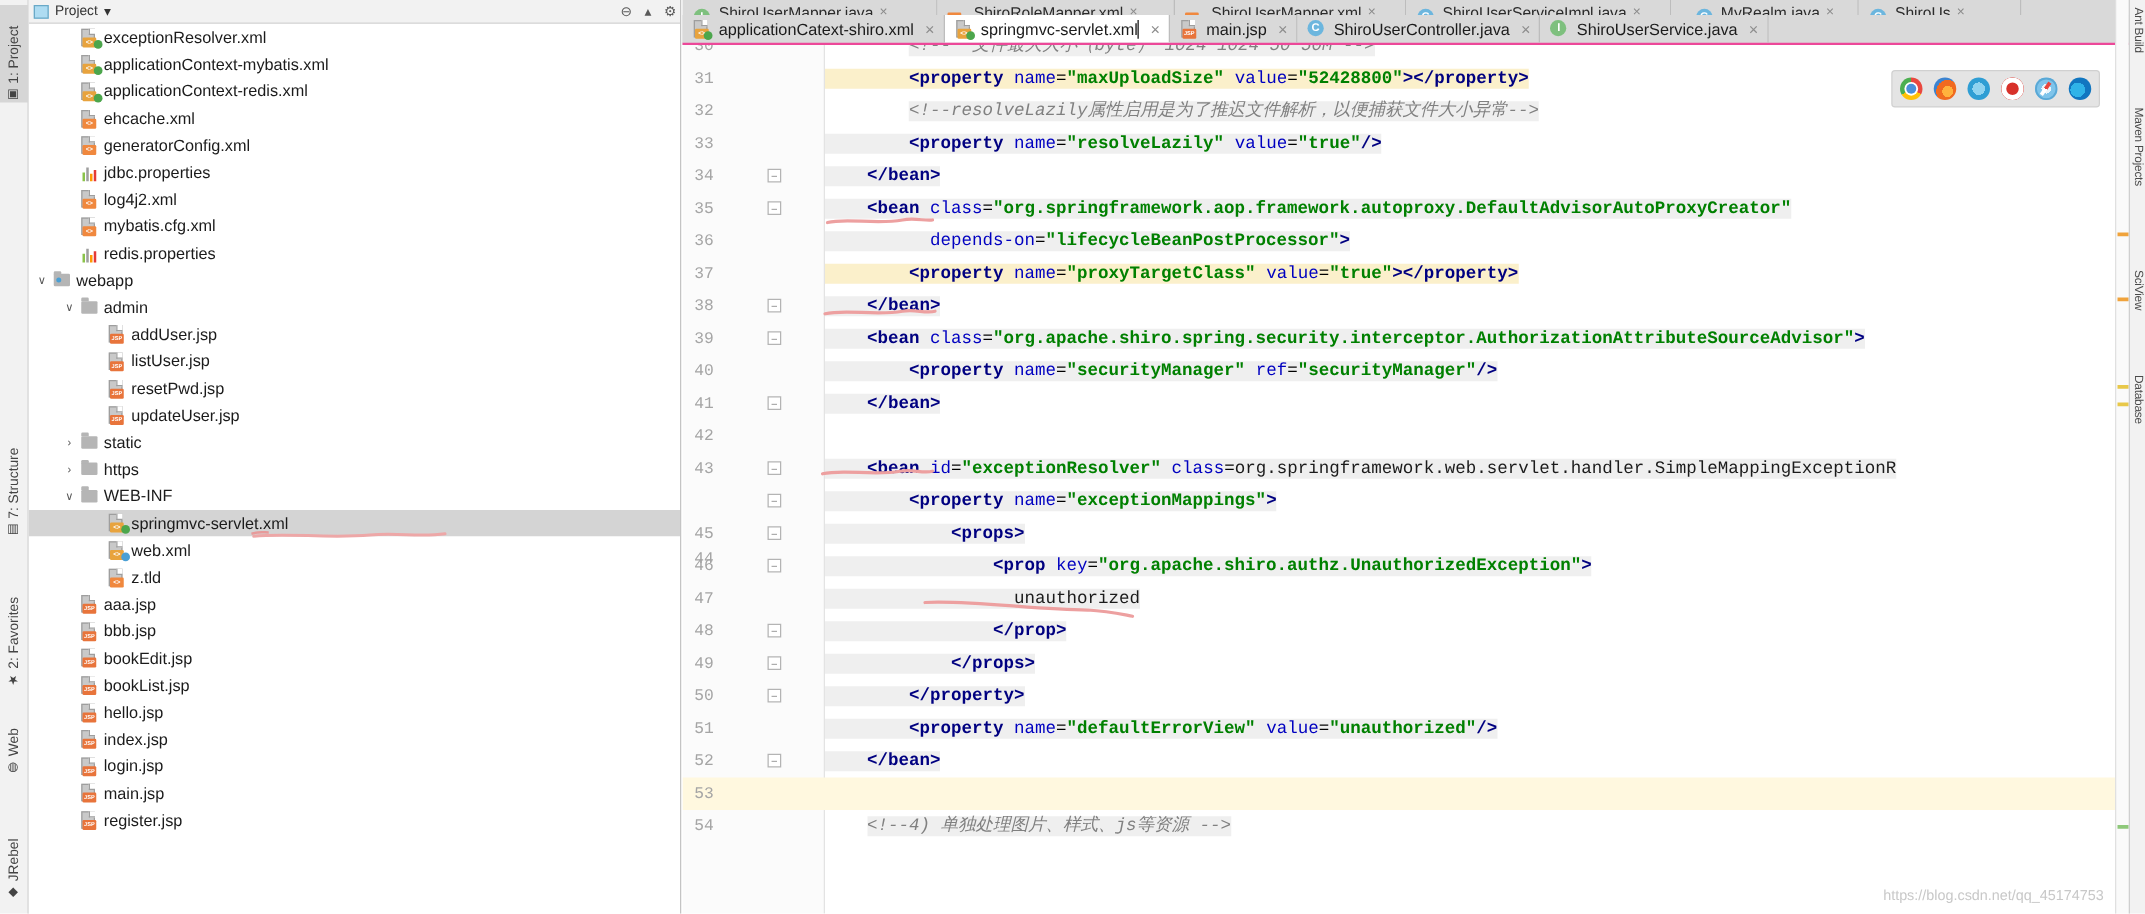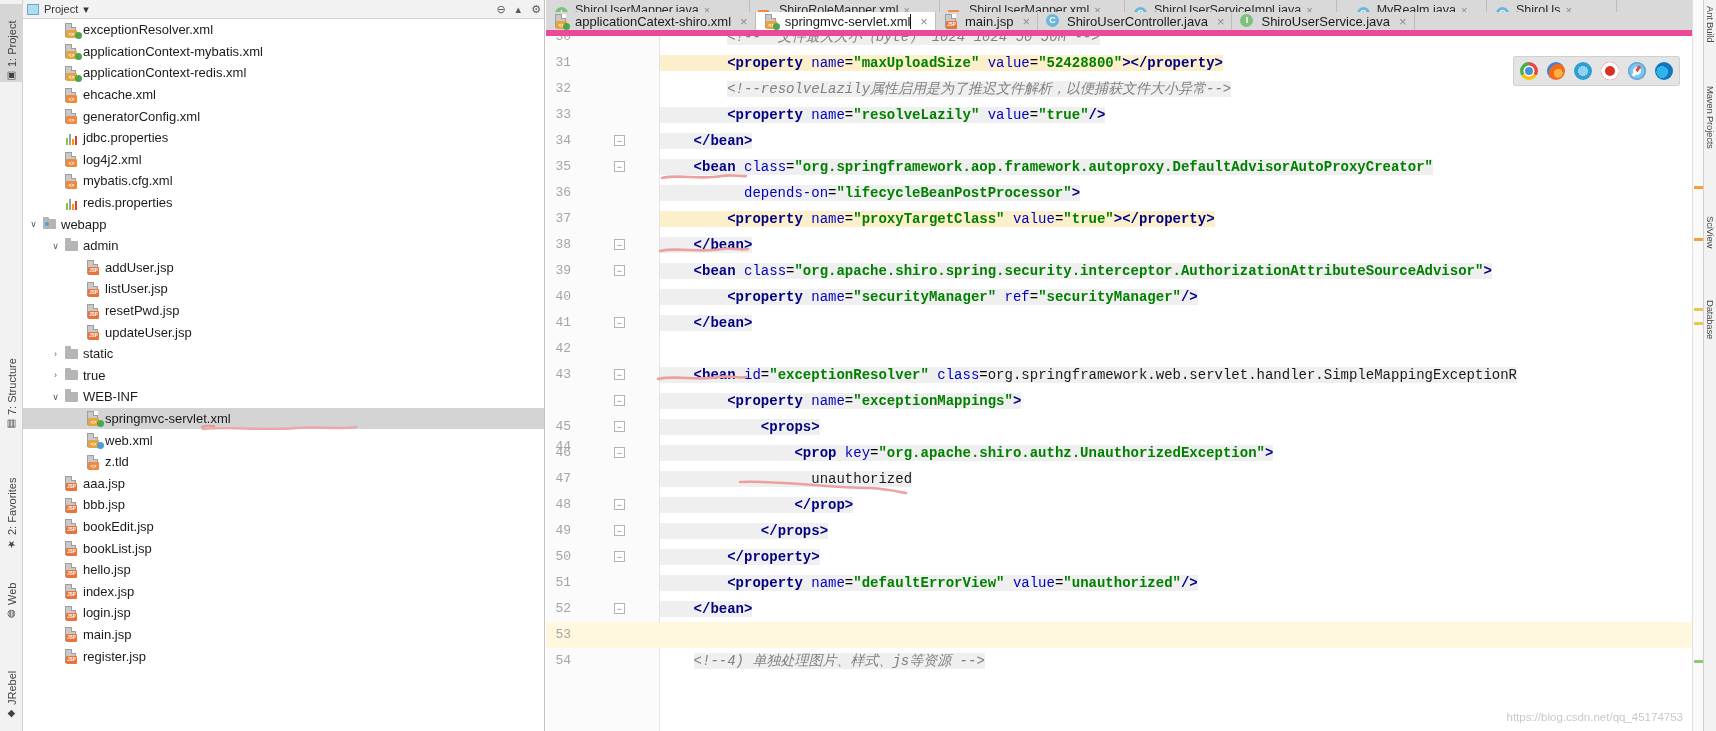--- a/index.html
+++ b/index.html
@@ -141,21 +141,21 @@
     line-height: 13px;
   }
   .tab1 .tx { position: relative; top: 5px; }
   .tab1 .cl { position: relative; top: 5px; color: #8a8a8a; font-size: 11px;}
   .tabrow1-pad { flex: 1; background: #d9d9d9; }
 
   
   .tabrow2 {
     position: absolute; left: 0; top: 12px; width: 1157px; height: 24px;
     background: #d9d9d9; display: flex; align-items: stretch;
-    border-bottom: 6px solid #ec4899;
+    border-bottom: 2px solid #ec4899;
   }
   .tab2 {
     display: flex; align-items: center; gap: 6px;
     padding: 0 7px; font-size: 13px; color: #1b1b1b;
     background: #d9d9d9; border-right: 1px solid #bdbdbd;
     white-space: nowrap; cursor: default;
   }
   .tab2.active { background: #ffffff; }
   .tab2 .cl { color: #8d8d8d; font-size: 13px; margin-left: 3px; }
   .tab2-icon { width: 16px; height: 16px; position: relative; flex: 0 0 16px; }
@@ -462,21 +462,21 @@
           <span class="ticon">
             <span class="folder"></span>
           </span>
           <span class="tlabel">static</span>
         </div>
         <div class="trow">
           <span class="twist" style="margin-left: 25px;">›</span>
           <span class="ticon">
             <span class="folder"></span>
           </span>
-          <span class="tlabel">true</span>
+          <span class="tlabel">https</span>
         </div>
         <div class="trow">
           <span class="twist" style="margin-left: 25px;">∨</span>
           <span class="ticon">
             <span class="folder"></span>
           </span>
           <span class="tlabel">WEB-INF</span>
         </div>
         <div class="trow selected">
           <span class="twist" style="margin-left: 47px;"></span>

